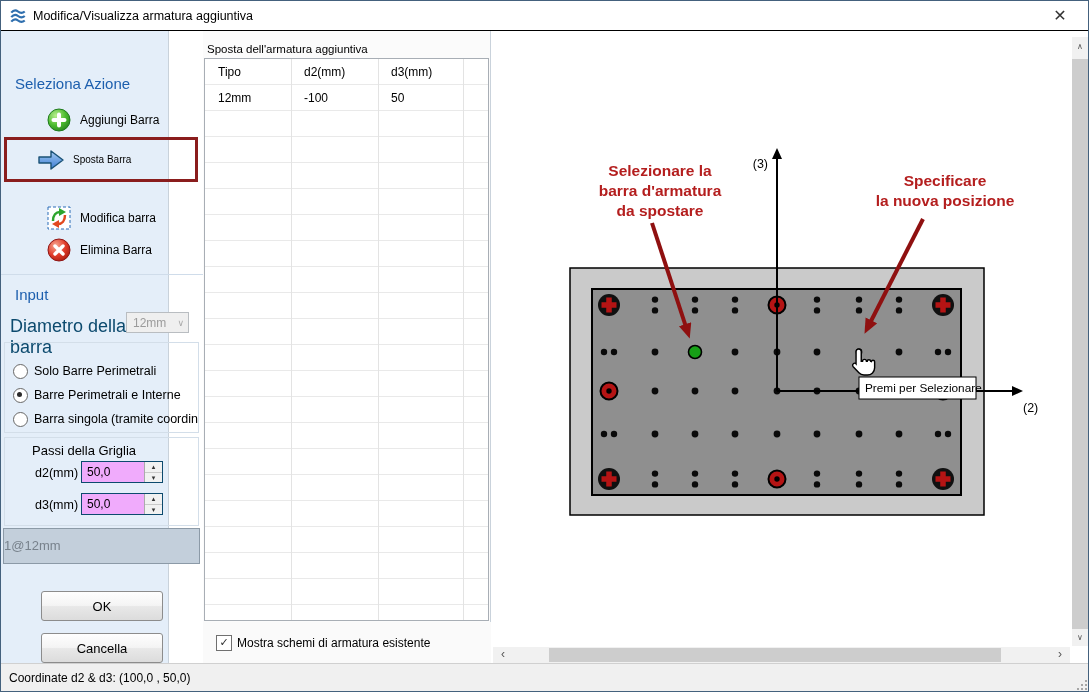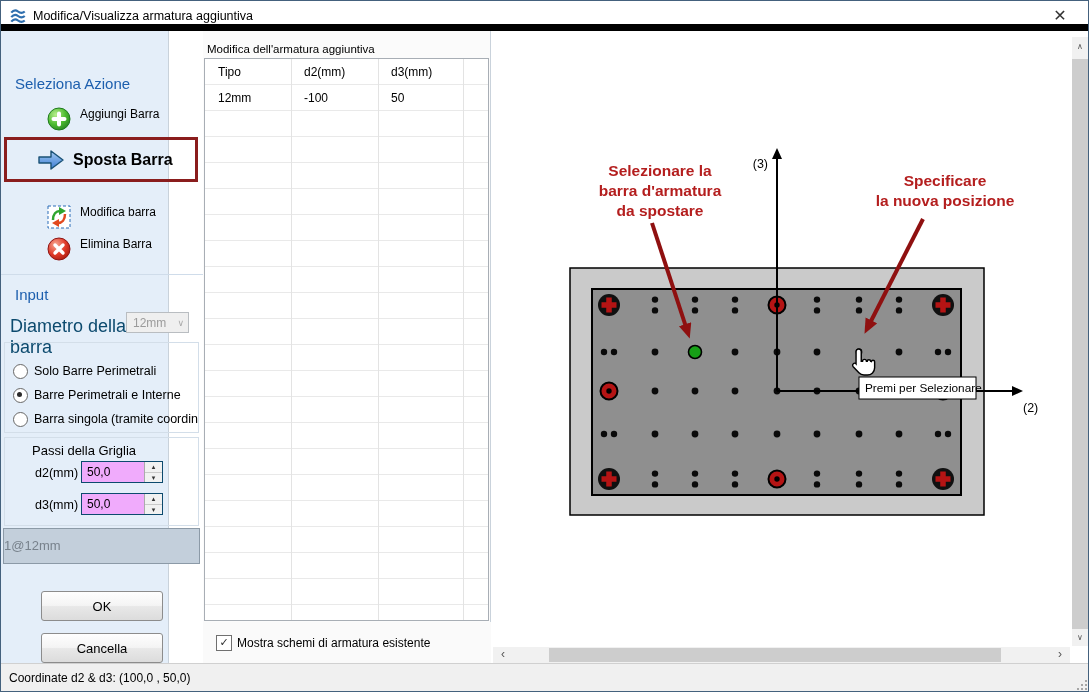--- a/index.html
+++ b/index.html
@@ -1,29 +1,29 @@
 <!DOCTYPE html>
 <html><head>
 <meta charset="utf-8">
 <style>
   html,body{margin:0;padding:0;background:#9a9a9a;}
   body{font-family:"Liberation Sans",sans-serif;font-size:12px;color:#000;}
   .window{position:relative;width:1089px;height:692px;background:#fff;border:1px solid #44617D;box-sizing:border-box;overflow:hidden;}
   .abs{position:absolute;box-sizing:border-box;}
   
-  .titlebar{left:0;top:0;width:100%;height:30px;background:#fff;border-bottom:7px solid #000000;}
+  .titlebar{left:0;top:0;width:100%;height:30px;background:#fff;border-bottom:1px solid #000000;}
   .title-text{left:32px;top:0;height:30px;line-height:30px;font-size:12.5px;}
   .close-btn{right:8px;top:0;width:40px;height:30px;text-align:center;line-height:30px;font-size:16px;color:#333;cursor:default;}
   
   .sidebar{left:0;top:30px;width:168px;height:632px;background:#E4EEF9;border-right:1px solid #C9D2DB;}
   .blue-h{color:#1D5FAE;font-size:15px;}
-  .action{display:flex;cursor:default;}
+  .action{display:flex;align-items:center;cursor:default;}
   .action .lbl{margin-left:9px;font-size:12px;}
   .sposta-box{left:3px;top:106px;width:194px;height:45px;border:3px solid #8A1D1D;display:flex;align-items:center;padding-left:30px;}
-  .sposta-box .lbl{margin-left:8px;font-size:16px;font-weight:bold;}
+  .sposta-box .lbl{margin-left:8px;font-size:10px;font-weight:normal;}
   .divider{height:1px;background:#CFDCEA;}
   .groupbox{border:1px solid #D3DEE9;}
   .radio{position:relative;width:13px;height:13px;border:1px solid #686868;border-radius:50%;background:#fff;flex:none;}
   .radio.checked::after{content:"";position:absolute;left:3px;top:3px;width:5px;height:5px;border-radius:50%;background:#2B2B2B;}
   .radio-row{display:flex;align-items:center;height:24px;padding-left:8px;overflow:hidden;white-space:nowrap;}
   .radio-row .lbl{margin-left:6px;font-size:12.5px;}
   .select{background:#EFEFEF;border:1px solid #B9BDC1;color:#9B9B9B;display:flex;align-items:center;padding-left:6px;font-size:12px;}
   .select .chev{margin-left:auto;margin-right:4px;font-size:9px;color:#A8A8A8;}
   .spin{background:#f0abfc;border:1px solid #0c4a6e;display:flex;}
   .spin .val{flex:1;padding:3px 0 0 5px;font-size:12px;}
@@ -177,21 +177,21 @@
       </div>
     </div>
 
     <div class="abs summary-box" style="left:2px;top:497px;width:197px;height:36px;">1@12mm</div>
 
     <div class="abs btn" style="left:40px;top:602px;width:122px;height:30px;">Cancella</div>
     <div class="abs btn" style="left:40px;top:560px;width:122px;height:30px;">OK</div>
   </div>
 
   <div class="abs tablepanel"></div>
-  <div class="abs table-label">Modifica dell'armatura aggiuntiva</div>
+  <div class="abs table-label">Sposta dell'armatura aggiuntiva</div>
   <div class="abs table">
     <div class="vline" style="left:86px;"></div>
     <div class="vline" style="left:173px;"></div>
     <div class="vline" style="left:258px;"></div>
     <div class="trow" style="top:0;">
       <span class="tcell" style="left:13px;">Tipo</span>
       <span class="tcell" style="left:99px;">d2(mm)</span>
       <span class="tcell" style="left:186px;">d3(mm)</span>
     </div>
     <div class="trow" style="top:26px;">

